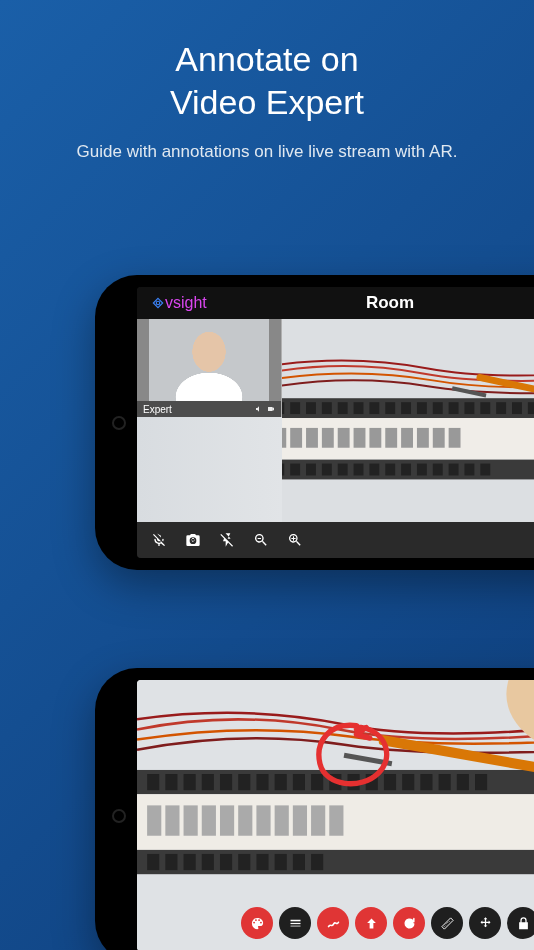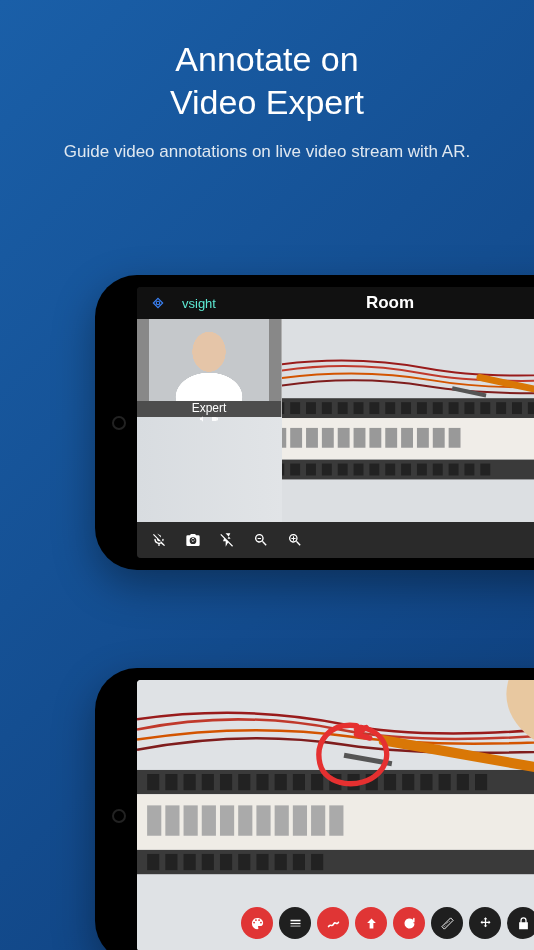--- a/index.html
+++ b/index.html
@@ -60,23 +60,23 @@
     .p1-header {
       height: 32px;
       background: #111;
       display: flex;
       align-items: center;
       padding: 0 14px;
     }
     .logo {
       display: flex;
       align-items: center;
-      gap: 17px;
-      color: #5eead4;
-      font-size: 13px;
+      gap: 0;
+      color: #d946ef;
+      font-size: 16px;
       font-weight: 500;
     }
     .logo-icon {
       width: 14px; height: 14px;
     }
     .room-label {
       color: #fff;
       font-size: 17px;
       font-weight: 600;
       position: absolute;
@@ -115,22 +115,21 @@
     }
     .pip-bar {
       position: absolute; bottom: 0; left: 0; right: 0;
       height: 16px;
       background: rgba(0,0,0,0.65);
       display: flex;
       align-items: center;
       justify-content: space-between;
       padding: 0 6px;
       color: #fff;
-      font-size: 12px;
-      flex-direction: column;
+      font-size: 10px;
     }
     .pip-icons { display: flex; gap: 4px; }
     .mini-ico { width: 8px; height: 8px; opacity: 0.9; }
     .p1-toolbar {
       position: absolute;
       bottom: 0; left: 0; right: 0;
       height: 36px;
       background: #2a2a2a;
       display: flex;
       align-items: center;
@@ -204,21 +203,21 @@
     .anno-ico { width: 15px; height: 15px; fill:#fff; }
     .anno-btn.red .anno-ico{ fill:#fff;}
   </style>
 </head>
 <body>
 
 <h1 class="hero-title">
   <span>Annotate on</span><br>
   <span>Video Expert</span>
 </h1>
-<p class="hero-subtitle">Guide video annotations on live video stream with AR.</p>
+<p class="hero-subtitle">Guide with annotations on live live stream with AR.</p>
 
 <div class="phone1">
   <div class="phone1-screen">
 
     <div class="p1-header">
       <div class="logo">
         <svg class="logo-icon" viewBox="0 0 24 24" fill="none" stroke="#3b82f6" stroke-width="2">
           <path d="M12 4 L20 12 L12 20 L4 12 Z"></path>
           <circle cx="12" cy="12" r="3"></circle>
         </svg>

